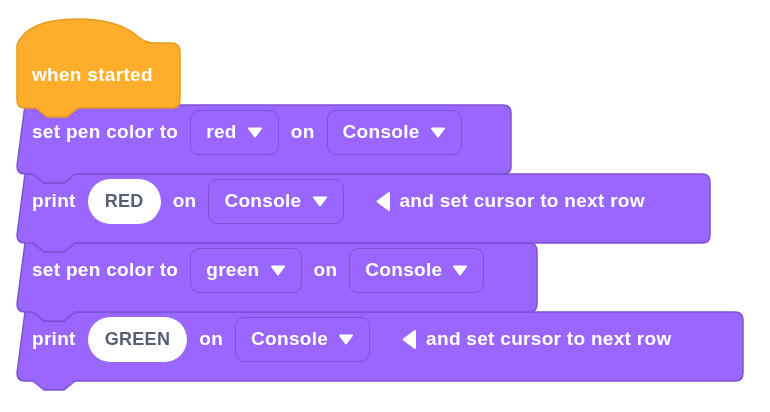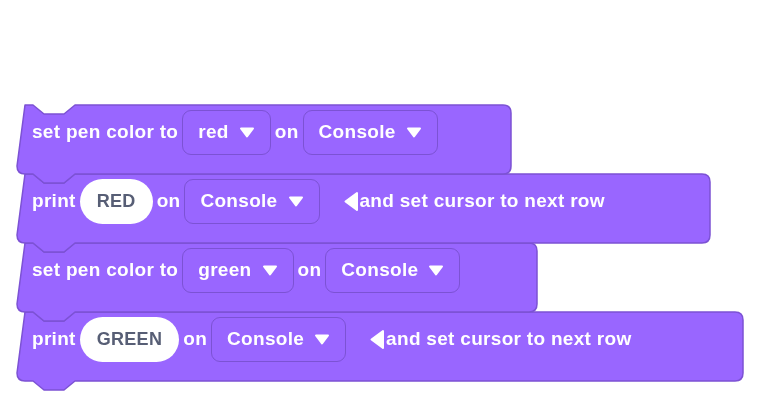--- a/index.html
+++ b/index.html
@@ -22,21 +22,21 @@
     position: absolute;
     left: 0;
     top: 0;
     overflow: visible;
     display: block;
   }
   .block-content {
     position: relative;
     display: flex;
     align-items: center;
-    gap: 4px;
+    gap: 12px;
     height: 54px;
     padding-left: 15px;
     padding-right: 4px;
     box-sizing: border-box;
   }
   .hat-content {
     position: relative;
     display: flex;
     align-items: center;
     height: 89px;
@@ -92,20 +92,28 @@
     display: flex;
     align-items: center;
     margin-left: 20px;
     margin-right: -3px;
   }
 </style>
 </head>
 <body>
 
 <div id="canvas">
+    <div class="hat" style="left: 17px; top: 19px; width: 163px; height: 98px; z-index: 10;">
+      <svg class="shape" width="163" height="100">
+        <path d="M 0 26 C 8 6 34 0 60 0 C 88 0 108 7 119 16 Q 127 24 138 24 L 154 24 Q 163 24 163 33 L 163 81 Q 163 89 155 89 L 61 89 L 50 98 L 30 98 L 19 89 L 8 89 Q 0 89 0 81 Z" fill="#ffae2b" stroke="#e69a1f" stroke-width="1.5" stroke-linejoin="round"></path>
+      </svg>
+      <div class="hat-content">
+        <span class="blk-label">when started</span>
+      </div>
+    </div>
     <div class="block" style="left: 17px; top: 105px; width: 494px; height: 78px; z-index: 9;">
       <svg class="shape" width="494" height="80">
         <path d="M 8 0 L 16 0 L 27 9 L 47 9 L 58 0 L 486 0 Q 494 0 494 8 L 494 61 Q 494 69 486 69 L 58 69 L 47 78 L 27 78 L 16 69 L 8 69 Q 0 69 0 61 Z" fill="#9966ff" stroke="#7c52d4" stroke-width="1.5" stroke-linejoin="round"></path>
       </svg>
       <div class="block-content">
         <span class="blk-label">set pen color to</span>
         <div class="dropdown">
           <span class="dd-label">red</span>
           <svg width="16" height="11">
             <path d="M 2 1.5 L 14 1.5 L 8 9.5 Z" fill="#ffffff" stroke="#ffffff" stroke-width="2" stroke-linejoin="round"></path>

